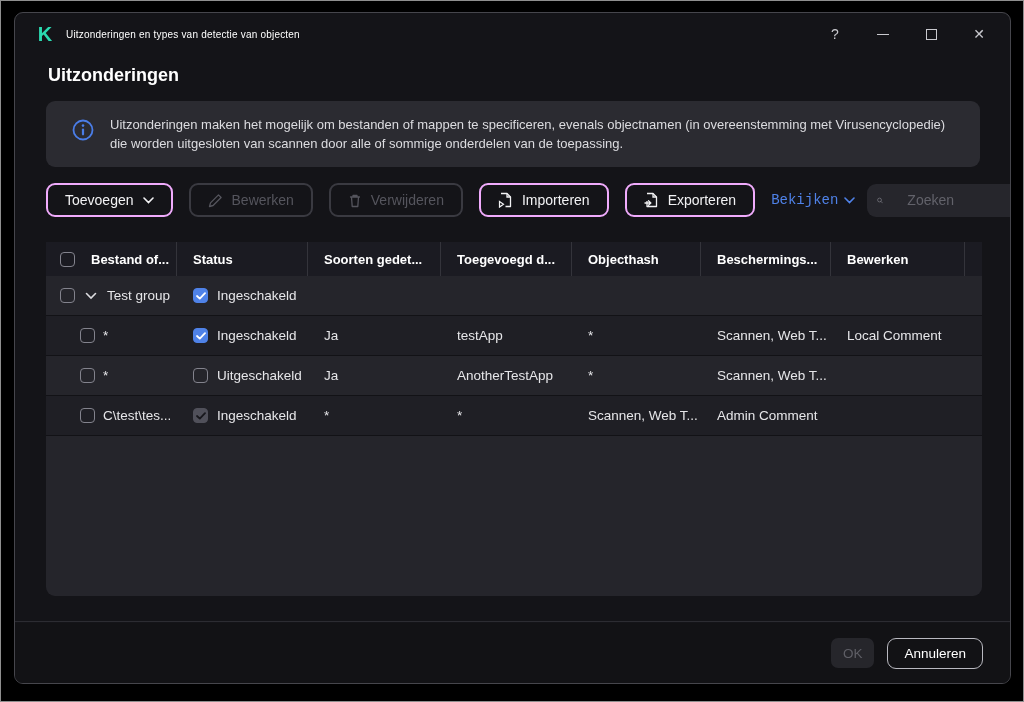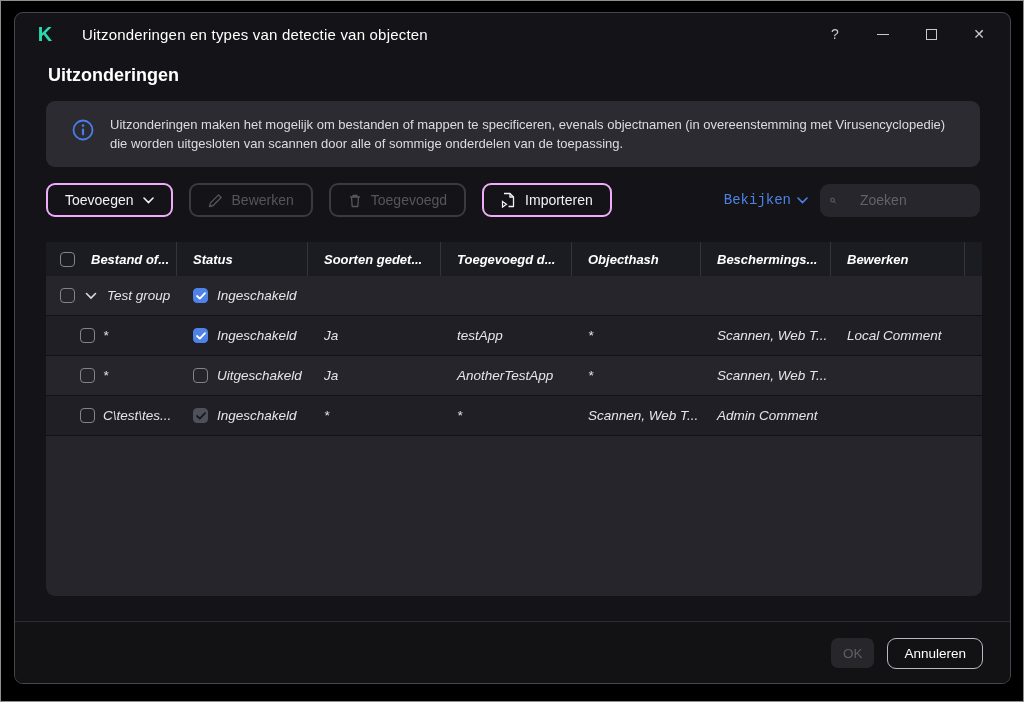--- a/index.html
+++ b/index.html
@@ -12,21 +12,21 @@
     overflow:hidden;
   }
   .window {
     position:absolute; left:13px; top:11px; width:997px; height:672px;
     background:#141418; border:1px solid #46464c; border-radius:9px;
     color:#e9e9ec; overflow:hidden;
   }
   
   .titlebar { height:42px; display:flex; align-items:center; padding:0 16px 0 18px; }
   .k-logo { color:#2bd9b0; font-weight:bold; font-size:20px; width:24px; text-align:center; }
-  .win-title { font-size:15px; color:#ffffff; margin-left:25px; letter-spacing:.2px; }
+  .win-title { font-size:10px; color:#ffffff; margin-left:9px; letter-spacing:.2px; }
   .win-controls { margin-left:auto; display:flex; align-items:center; gap:18px; }
   .win-btn { width:30px; height:30px; display:flex; align-items:center; justify-content:center;
     color:#c9c9ce; font-size:14px; cursor:default; background:none; border:none; }
   .maximize-box { width:11px; height:11px; border:1.4px solid #c9c9ce; display:inline-block; }
   .minus-bar { width:12px; height:0; border-top:1.6px solid #c9c9ce; display:inline-block; }
   
   .page-title { font-size:18px; font-weight:bold; color:#fff; margin:10px 0 0 33px; }
   .info-panel {
     margin:15px 30px 0 31px; background:#2b2b31; border-radius:9px;
     display:flex; align-items:flex-start; padding:14px 18px 14px 18px;
@@ -48,21 +48,21 @@
     width:160px; height:33px; background:#26262c; border-radius:9px;
     display:flex; align-items:center; padding:0 10px; gap:24px;
   }
   .search-box input {
     background:transparent; border:none; outline:none; color:#ddd; font-size:14px;
     font-family:inherit; width:110px;
   }
   .search-box input::placeholder { color:#62626a; }
   
   .table { margin:25px 30px 0 31px; width:936px; height:354px; border-radius:0 0 9px 9px; overflow:hidden; }
-  .grid-row { display:grid; grid-template-columns:131px 131px 133px 131px 129px 130px 134px 17px;font-style:italic; }
+  .grid-row { display:grid; grid-template-columns:131px 131px 133px 131px 129px 130px 134px 17px; }
   .thead { background:#1b1b22; height:34px; }
   .th {
     display:flex; align-items:center; font-size:13px; font-weight:bold; color:#fff;
     padding-left:16px; border-right:1px solid #34343b; white-space:nowrap; overflow:hidden;
   }
   .th:last-child { border-right:none; }
   .th.first { padding-left:14px; gap:16px; }
   .trow { height:40px; font-size:13.5px; color:#e6e6e9; border-bottom:1px solid #121216; }
   .trow.shade-a { background:#25252b; }
   .trow.shade-b { background:#1f1f25; }
@@ -135,29 +135,37 @@
     <button class="tb-btn disabled">
       <svg width="15" height="15" viewBox="0 0 15 15">
           <path d="M1.5 13.5l1-3.6 8-8 2.6 2.6-8 8-3.6 1z" fill="none" stroke="#55555d" stroke-width="1.3" stroke-linejoin="round"></path>
         </svg>
       <span>Bewerken</span>
     </button>
     <button class="tb-btn disabled">
       <svg width="14" height="15" viewBox="0 0 14 15">
           <path d="M2.5 4h9M5 4V2.5h4V4M3.5 4l.7 9.5h5.6L10.5 4" fill="none" stroke="#55555d" stroke-width="1.3" stroke-linejoin="round" stroke-linecap="round"></path>
         </svg>
-      <span>Toegevoegd</span>
+      <span>Verwijderen</span>
     </button>
     <button class="tb-btn">
       <svg width="15" height="16" viewBox="0 0 15 16">
           <path d="M3 1.5h6l3.5 3.5v9.5h-5" fill="none" stroke="#f2f2f4" stroke-width="1.3" stroke-linejoin="round"></path>
           <path d="M1.5 9.5l4 2.8-4 2.8v-5.6z" fill="none" stroke="#f2f2f4" stroke-width="1.2"></path>
           <path d="M9 1.5V5h3.5" fill="none" stroke="#f2f2f4" stroke-width="1.3"></path>
         </svg>
       <span>Importeren</span>
+    </button>
+    <button class="tb-btn">
+      <svg width="15" height="16" viewBox="0 0 15 16">
+          <path d="M3 1.5h6l3.5 3.5v9.5H3V9" fill="none" stroke="#f2f2f4" stroke-width="1.3" stroke-linejoin="round"></path>
+          <path d="M9 1.5V5h3.5" fill="none" stroke="#f2f2f4" stroke-width="1.3"></path>
+          <path d="M1 11h5M4.5 8.8L6.8 11l-2.3 2.2" fill="none" stroke="#f2f2f4" stroke-width="1.3" stroke-linecap="round"></path>
+        </svg>
+      <span>Exporteren</span>
     </button>
     <div class="view-group">
       <span>Bekijken</span>
       <svg width="11" height="7" viewBox="0 0 11 7">
           <polyline points="1,1 5.5,5.5 10,1" fill="none" stroke="#4f82e8" stroke-width="1.6" stroke-linecap="round"></polyline>
         </svg>
     </div>
     <div class="search-box">
       <svg width="15" height="15" viewBox="0 0 15 15">
           <circle cx="6.3" cy="6.3" r="4.8" fill="none" stroke="#8b8b93" stroke-width="1.5"></circle>

